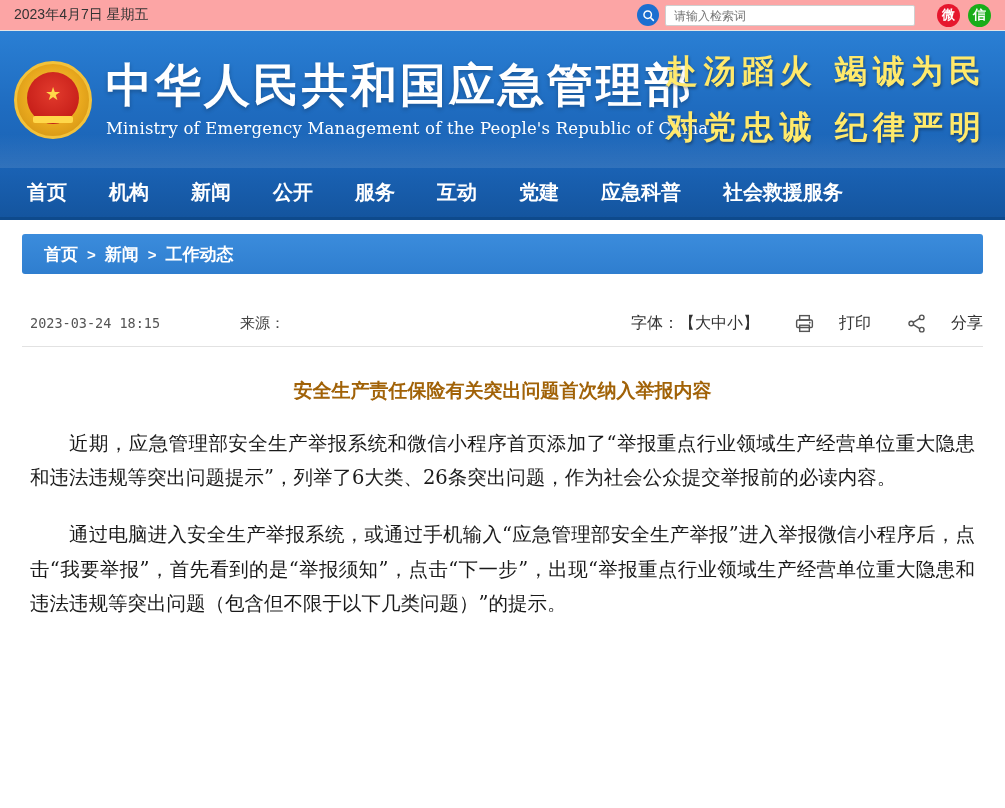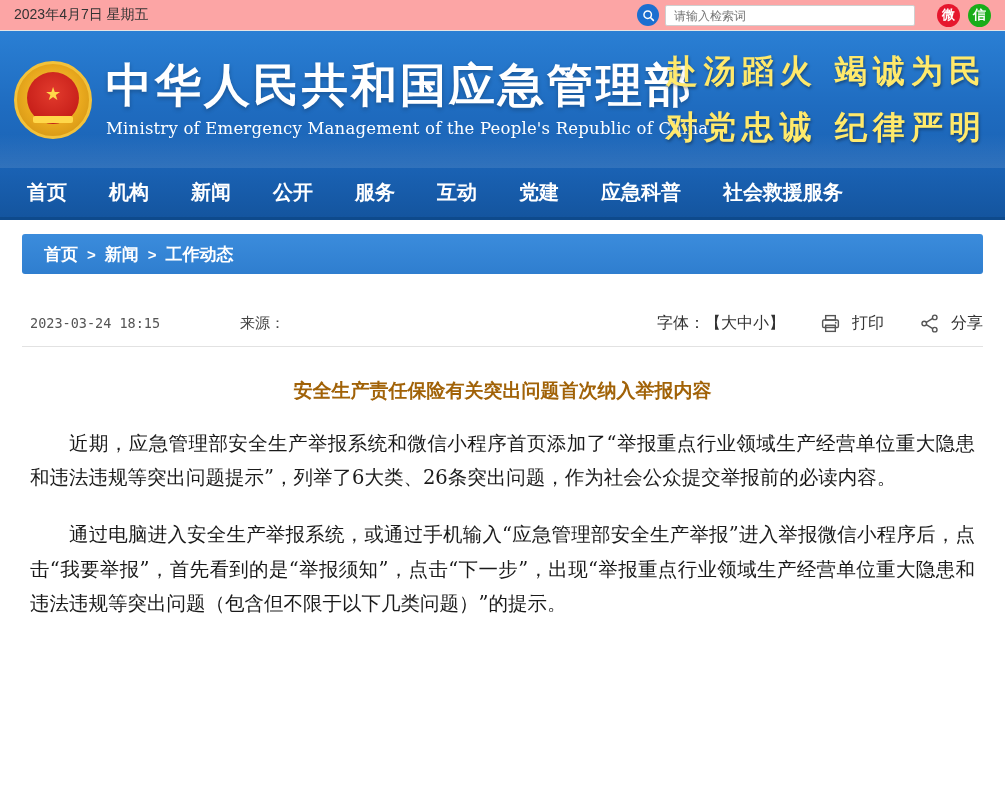--- a/index.html
+++ b/index.html
@@ -242,21 +242,21 @@
   }
   .meta-spacer { flex: 1; }
   .font-size-ctl {
     font-size: 16px;
     color: #333333;
     white-space: nowrap;
   }
   .tool-btn {
     display: flex;
     align-items: center;
-    gap: 11px;
+    gap: 24px;
     margin-left: 34px;
     cursor: pointer;
     color: #333333;
     font-size: 16px;
   }
   .icon-sq {
     width: 22px; height: 22px;
     display: inline-flex;
     align-items: center;
     justify-content: center;

